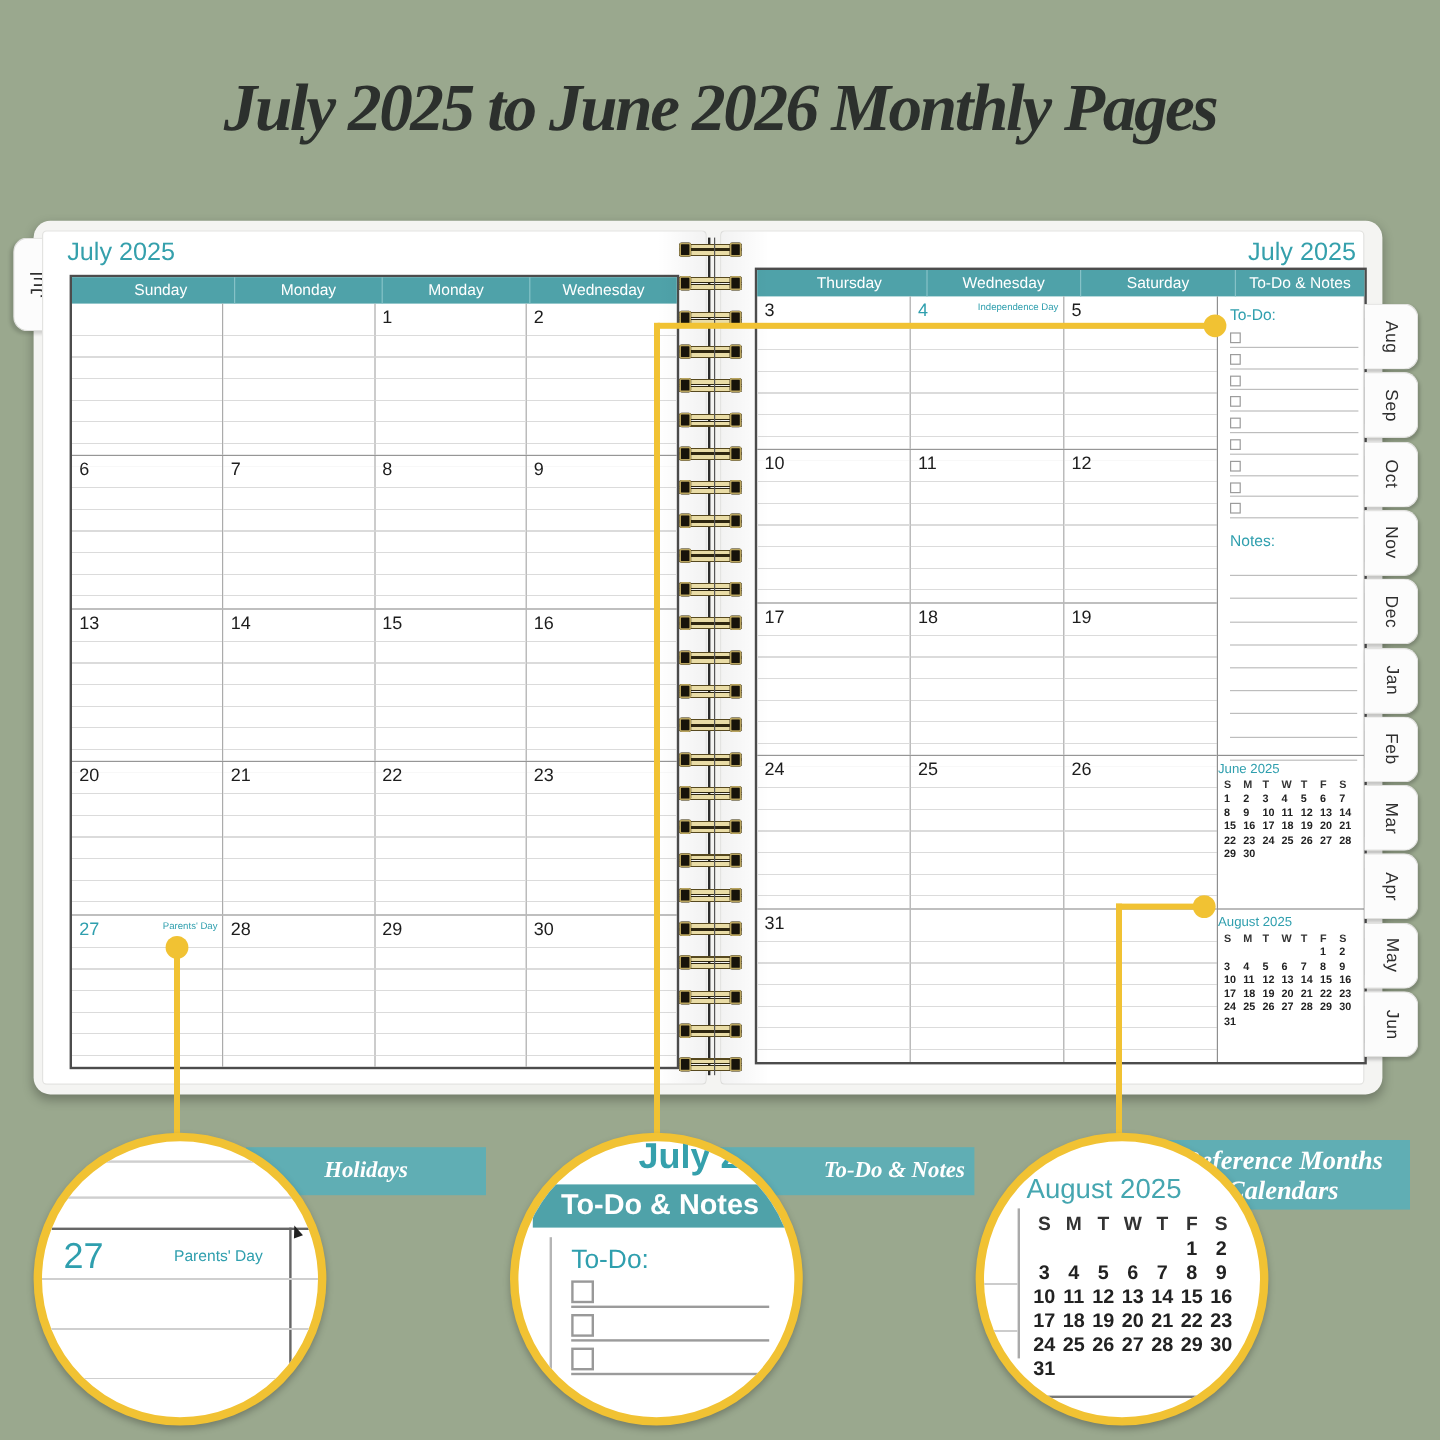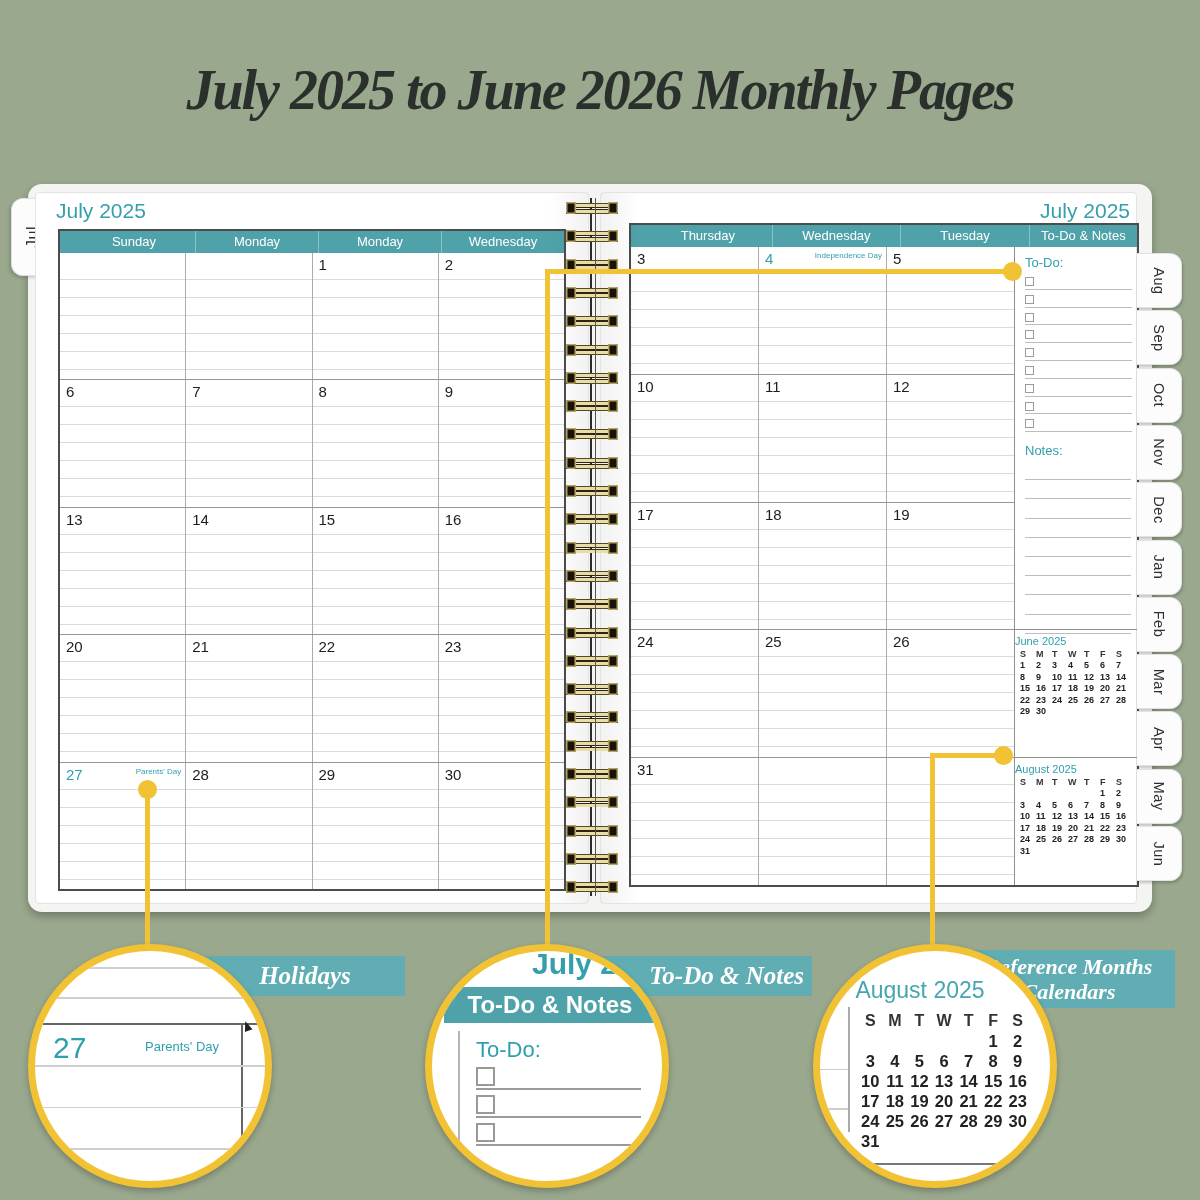--- a/index.html
+++ b/index.html
@@ -87,21 +87,21 @@
   .cl-todo-v{left:545px;top:269px;width:5px;height:678px;}
   .cl-hol-v{left:145px;top:788px;width:5px;height:160px;}
   .cl-ref-h{left:930px;top:753px;width:72px;height:5px;}
   .cl-ref-v{left:930px;top:753px;width:5px;height:196px;}
   .dot{position:absolute;width:19px;height:19px;border-radius:50%;background:#f1c233;z-index:2;}
   .dot-todo{left:1003px;top:262px;}
   .dot-hol{left:138px;top:780px;}
   .dot-ref{left:994px;top:746px;}
   
   .banner{position:absolute;background:#60aeb4;color:#fff;display:flex;align-items:center;justify-content:center;
-          font-family:"Liberation Serif",serif;font-style:italic;font-weight:bold;font-size:25px;z-index:3;}
+          font-family:"Liberation Serif",serif;font-style:italic;font-weight:bold;font-size:19px;z-index:3;}
   .b-hol{left:205px;top:956px;width:200px;height:40px;}
   .b-todo{left:560px;top:956px;width:252px;height:40px;justify-content:flex-end;padding-right:8px;box-sizing:border-box;}
   .b-ref{left:963px;top:950px;width:212px;height:58px;flex-direction:column;font-size:22px;line-height:25px;}
   
   .zoom-circle{position:absolute;top:944px;width:230px;height:230px;border:7px solid #f1c233;border-radius:50%;
                background:#fff;overflow:hidden;z-index:4;box-shadow:0 3px 6px rgba(0,0,0,.25);}
   .zc-hol{left:28px;} .zc-todo{left:425px;} .zc-ref{left:813px;}
   .zc-inner{position:absolute;left:0;top:0;right:0;bottom:0;}
   
   .zch-rule{position:absolute;left:0;right:0;height:1.5px;background:#cfcfcf;}
@@ -249,21 +249,21 @@
         </div>
     </div>
   </div>
 
   <div class="page page-right">
     <div class="month-title mt-right">July 2025</div>
     <div class="rtable">
       <div class="thead">
           <div class="th">Thursday</div>
           <div class="th">Wednesday</div>
-          <div class="th">Tuesday</div>
+          <div class="th">Saturday</div>
           <div class="th th-todo">To-Do &amp; Notes</div>
         </div>
       <div class="rt-body">
         <div class="rt-days">
             <div class="trow">
               <div class="cell">
                 <div class="rule-bg"></div>
                 <span class="date">3</span>
               </div>
               <div class="cell">

